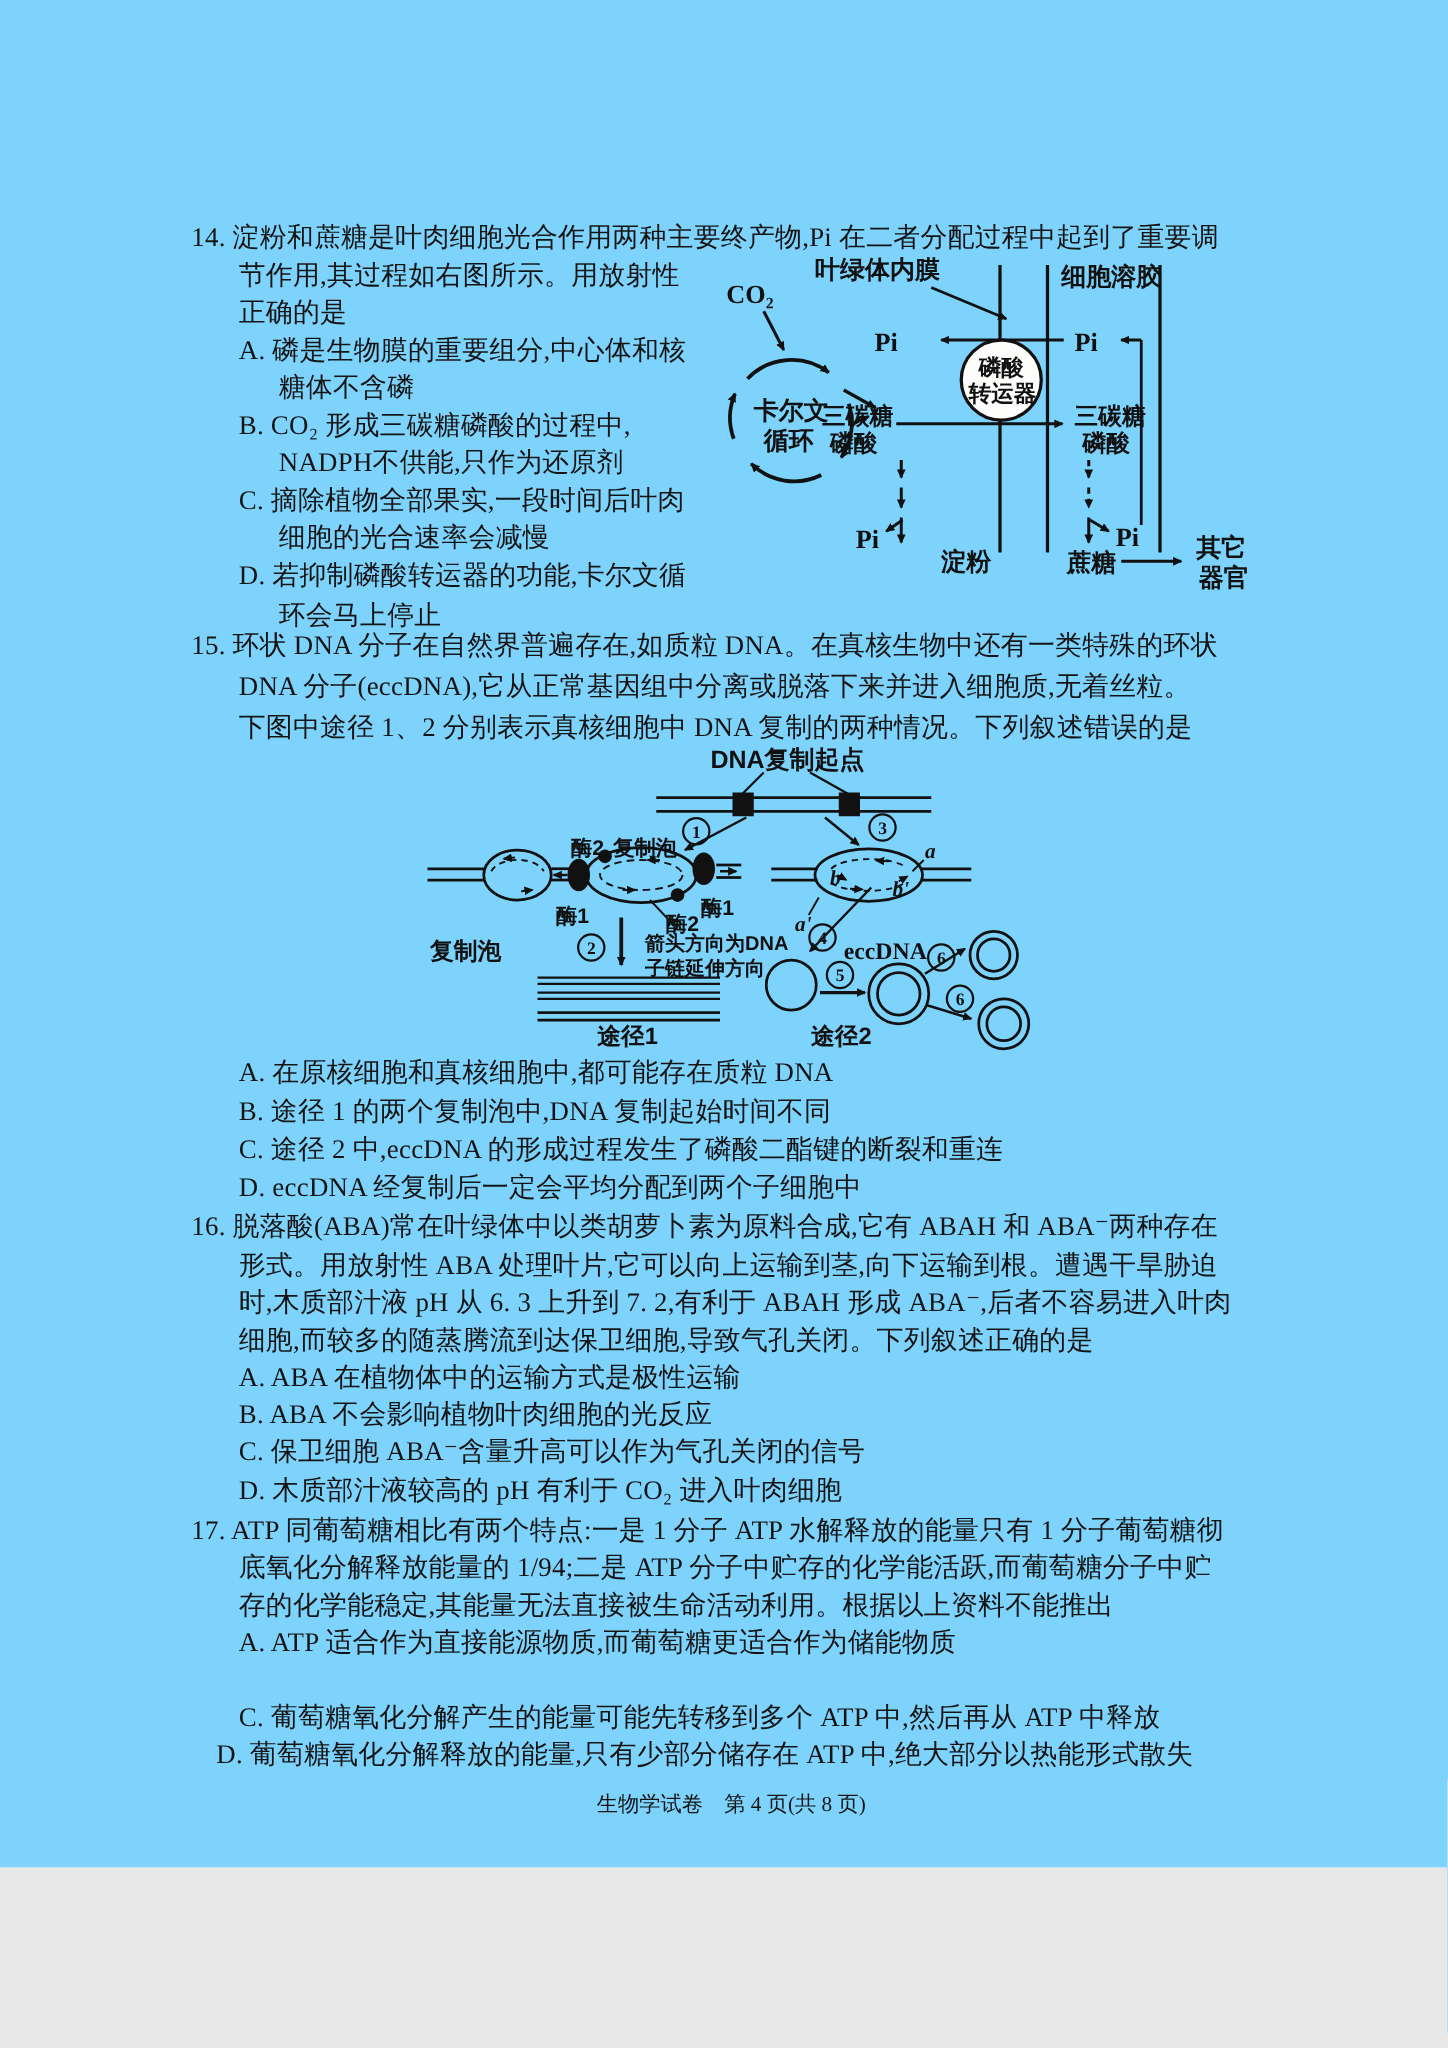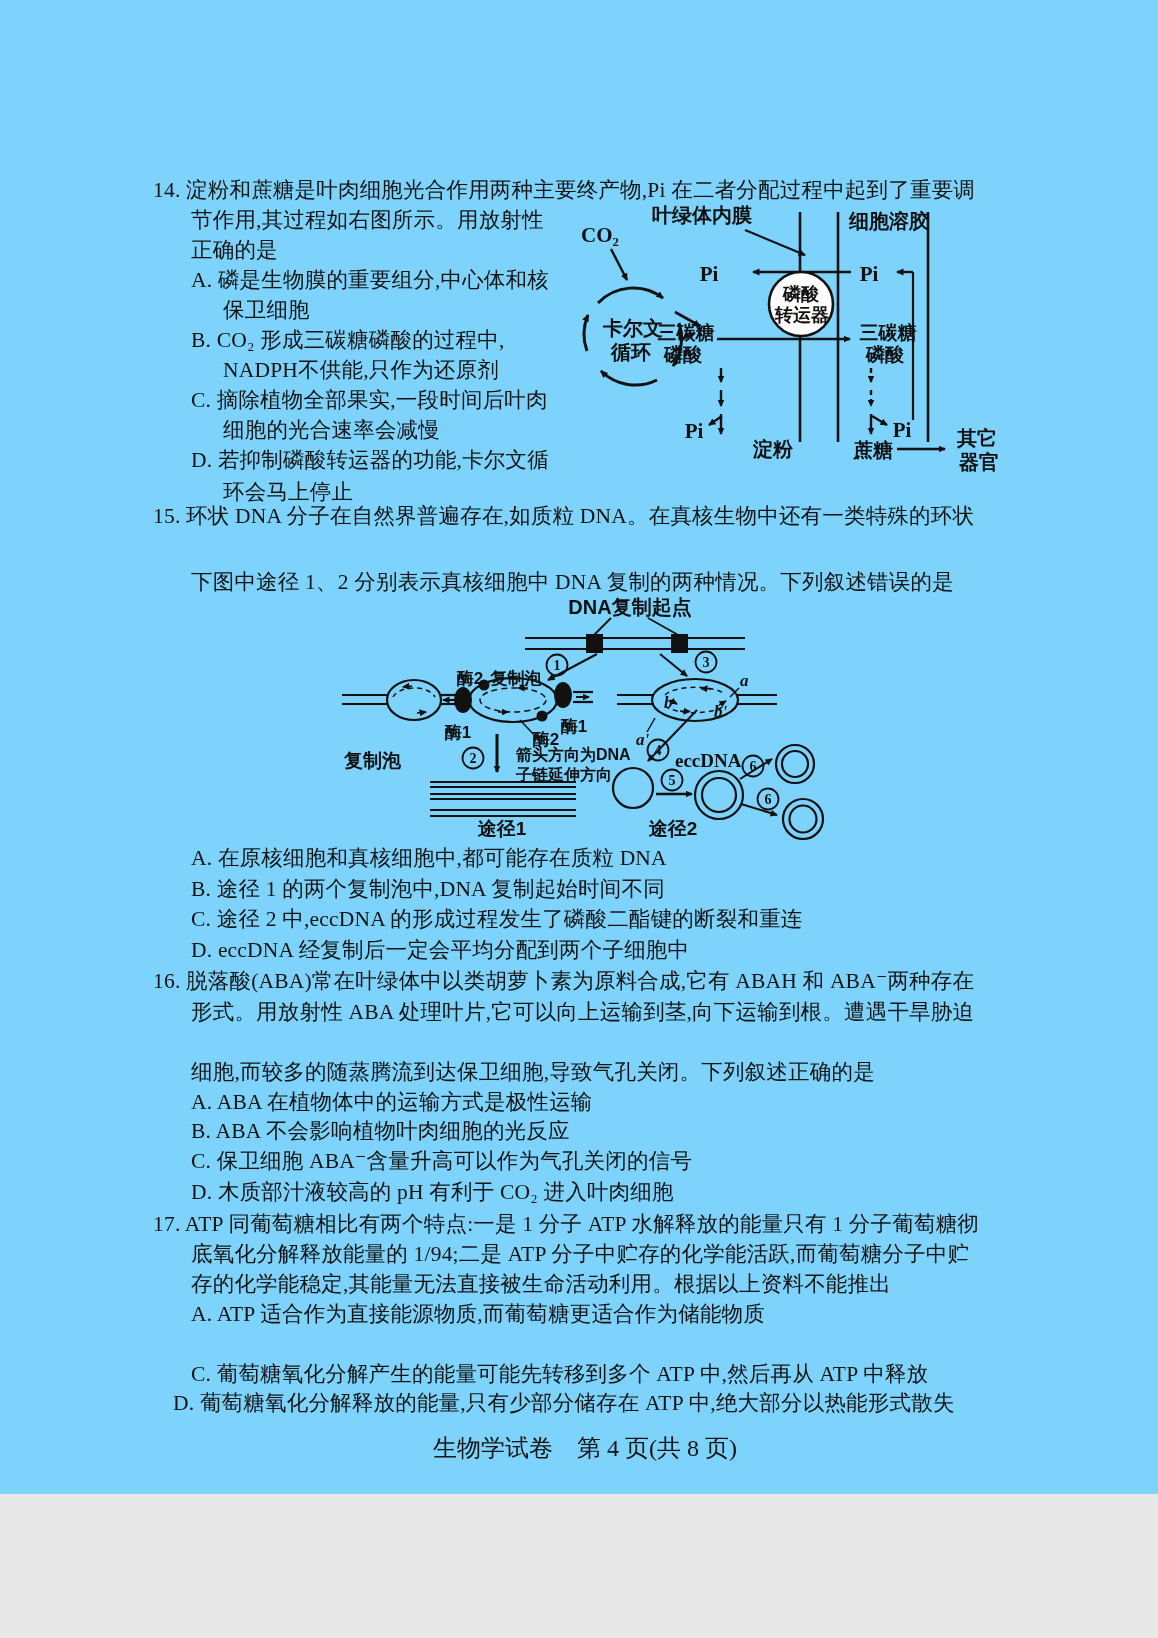--- a/index.html
+++ b/index.html
@@ -1,37 +1,37 @@
 <!DOCTYPE html>
 <html><head>
 <meta charset="utf-8">
 <style>
   html,body{margin:0;padding:0;background:#e8e8e8;}
   .page{position:relative;width:1158px;height:1494px;background:#7dd3fc;overflow:hidden;
         font-family:"Liberation Serif","DejaVu Serif",serif;color:#141414;}
   .ln{position:absolute;white-space:nowrap;font-size:21.5px;line-height:26px;letter-spacing:0.2px;}
-  .footer{position:absolute;left:0;right:0;text-align:center;font-size:24px;margin-left:12px;}
+  .footer{position:absolute;left:0;right:0;text-align:center;font-size:17px;margin-left:12px;}
   .botline{position:absolute;left:0;top:1617px;width:1158px;height:6px;background:#161616;}
   svg{position:absolute;overflow:visible;}
   svg text{fill:#111;}
   .dz{font-family:"Liberation Sans","DejaVu Sans",sans-serif;font-weight:700;}
   .dl{font-family:"Liberation Serif","DejaVu Serif",serif;font-weight:700;}
   .di{font-family:"Liberation Serif","DejaVu Serif",serif;font-style:italic;font-weight:700;}
   .st{stroke:#111;fill:none;}
 </style>
 </head>
 <body>
 
 <div class="page">
 
   <div class="ln" style="left:153px;top:177px">14. 淀粉和蔗糖是叶肉细胞光合作用两种主要终产物,Pi 在二者分配过程中起到了重要调</div>
   <div class="ln" style="left:191px;top:207px">节作用,其过程如右图所示。用放射性</div>
   <div class="ln" style="left:191px;top:237px">正确的是</div>
   <div class="ln" style="left:191px;top:267px">A. 磷是生物膜的重要组分,中心体和核</div>
-  <div class="ln" style="left:223px;top:297px">保卫细胞</div>
+  <div class="ln" style="left:223px;top:297px">糖体不含磷</div>
   <div class="ln" style="left:191px;top:327px">B. CO₂ 形成三碳糖磷酸的过程中,</div>
   <div class="ln" style="left:223px;top:357px">NADPH不供能,只作为还原剂</div>
   <div class="ln" style="left:191px;top:387px">C. 摘除植物全部果实,一段时间后叶肉</div>
   <div class="ln" style="left:223px;top:417px">细胞的光合速率会减慢</div>
   <div class="ln" style="left:191px;top:447px">D. 若抑制磷酸转运器的功能,卡尔文循</div>
   <div class="ln" style="left:223px;top:479px">环会马上停止</div>
 
   <svg style="left:553px;top:192px" width="470" height="292" viewBox="0 0 470 292">
     <defs>
       <marker id="ah" markerUnits="userSpaceOnUse" markerWidth="10" markerHeight="9" refX="6.5" refY="3.5" orient="auto">
@@ -87,20 +87,21 @@
     <line class="st" x1="318" y1="222" x2="318" y2="242" stroke-width="2.4" marker-end="url(#ah)"></line>
     <line class="st" x1="319" y1="224" x2="334" y2="233" stroke-width="2.2" marker-end="url(#ah)"></line>
     <text class="dl" x="349" y="245" font-size="21" text-anchor="middle">Pi</text>
     <text class="dz" x="320" y="265" font-size="20" text-anchor="middle">蔗糖</text>
     <line class="st" x1="344" y1="257" x2="392" y2="257" stroke-width="2.4" marker-end="url(#ah)"></line>
     <text class="dz" x="424" y="253" font-size="20" text-anchor="middle">其它</text>
     <text class="dz" x="426" y="277" font-size="20" text-anchor="middle">器官</text>
   </svg>
 
   <div class="ln" style="left:153px;top:503px">15. 环状 DNA 分子在自然界普遍存在,如质粒 DNA。在真核生物中还有一类特殊的环状</div>
+  <div class="ln" style="left:191px;top:536px">DNA 分子(eccDNA),它从正常基因组中分离或脱落下来并进入细胞质,无着丝粒。</div>
   <div class="ln" style="left:191px;top:569px">下图中途径 1、2 分别表示真核细胞中 DNA 复制的两种情况。下列叙述错误的是</div>
 
   <svg style="left:330px;top:592px" width="510" height="252" viewBox="0 0 510 252">
 
     <text class="dz" x="300" y="22" font-size="20" text-anchor="middle">DNA复制起点</text>
     <line class="st" x1="281" y1="26" x2="263" y2="44" stroke-width="1.8"></line>
     <line class="st" x1="318" y1="26" x2="350" y2="44" stroke-width="1.8"></line>
     <g>
       <line class="st" x1="195" y1="46" x2="415" y2="46" stroke-width="2.2"></line>
       <line class="st" x1="195" y1="57" x2="415" y2="57" stroke-width="2.2"></line>
@@ -224,20 +225,21 @@
     <text class="dz" x="343" y="243" font-size="19" text-anchor="middle">途径2</text>
   </svg>
 
   <div class="ln" style="left:191px;top:845px">A. 在原核细胞和真核细胞中,都可能存在质粒 DNA</div>
   <div class="ln" style="left:191px;top:876px">B. 途径 1 的两个复制泡中,DNA 复制起始时间不同</div>
   <div class="ln" style="left:191px;top:906px">C. 途径 2 中,eccDNA 的形成过程发生了磷酸二酯键的断裂和重连</div>
   <div class="ln" style="left:191px;top:937px">D. eccDNA 经复制后一定会平均分配到两个子细胞中</div>
 
   <div class="ln" style="left:153px;top:968px">16. 脱落酸(ABA)常在叶绿体中以类胡萝卜素为原料合成,它有 ABAH 和 ABA⁻两种存在</div>
   <div class="ln" style="left:191px;top:999px">形式。用放射性 ABA 处理叶片,它可以向上运输到茎,向下运输到根。遭遇干旱胁迫</div>
+  <div class="ln" style="left:191px;top:1029px">时,木质部汁液 pH 从 6. 3 上升到 7. 2,有利于 ABAH 形成 ABA⁻,后者不容易进入叶肉</div>
   <div class="ln" style="left:191px;top:1059px">细胞,而较多的随蒸腾流到达保卫细胞,导致气孔关闭。下列叙述正确的是</div>
   <div class="ln" style="left:191px;top:1089px">A. ABA 在植物体中的运输方式是极性运输</div>
   <div class="ln" style="left:191px;top:1118px">B. ABA 不会影响植物叶肉细胞的光反应</div>
   <div class="ln" style="left:191px;top:1148px">C. 保卫细胞 ABA⁻含量升高可以作为气孔关闭的信号</div>
   <div class="ln" style="left:191px;top:1179px">D. 木质部汁液较高的 pH 有利于 CO₂ 进入叶肉细胞</div>
 
   <div class="ln" style="left:153px;top:1211px">17. ATP 同葡萄糖相比有两个特点:一是 1 分子 ATP 水解释放的能量只有 1 分子葡萄糖彻</div>
   <div class="ln" style="left:191px;top:1241px">底氧化分解释放能量的 1/94;二是 ATP 分子中贮存的化学能活跃,而葡萄糖分子中贮</div>
   <div class="ln" style="left:191px;top:1271px">存的化学能稳定,其能量无法直接被生命活动利用。根据以上资料不能推出</div>
   <div class="ln" style="left:191px;top:1301px">A. ATP 适合作为直接能源物质,而葡萄糖更适合作为储能物质</div>

